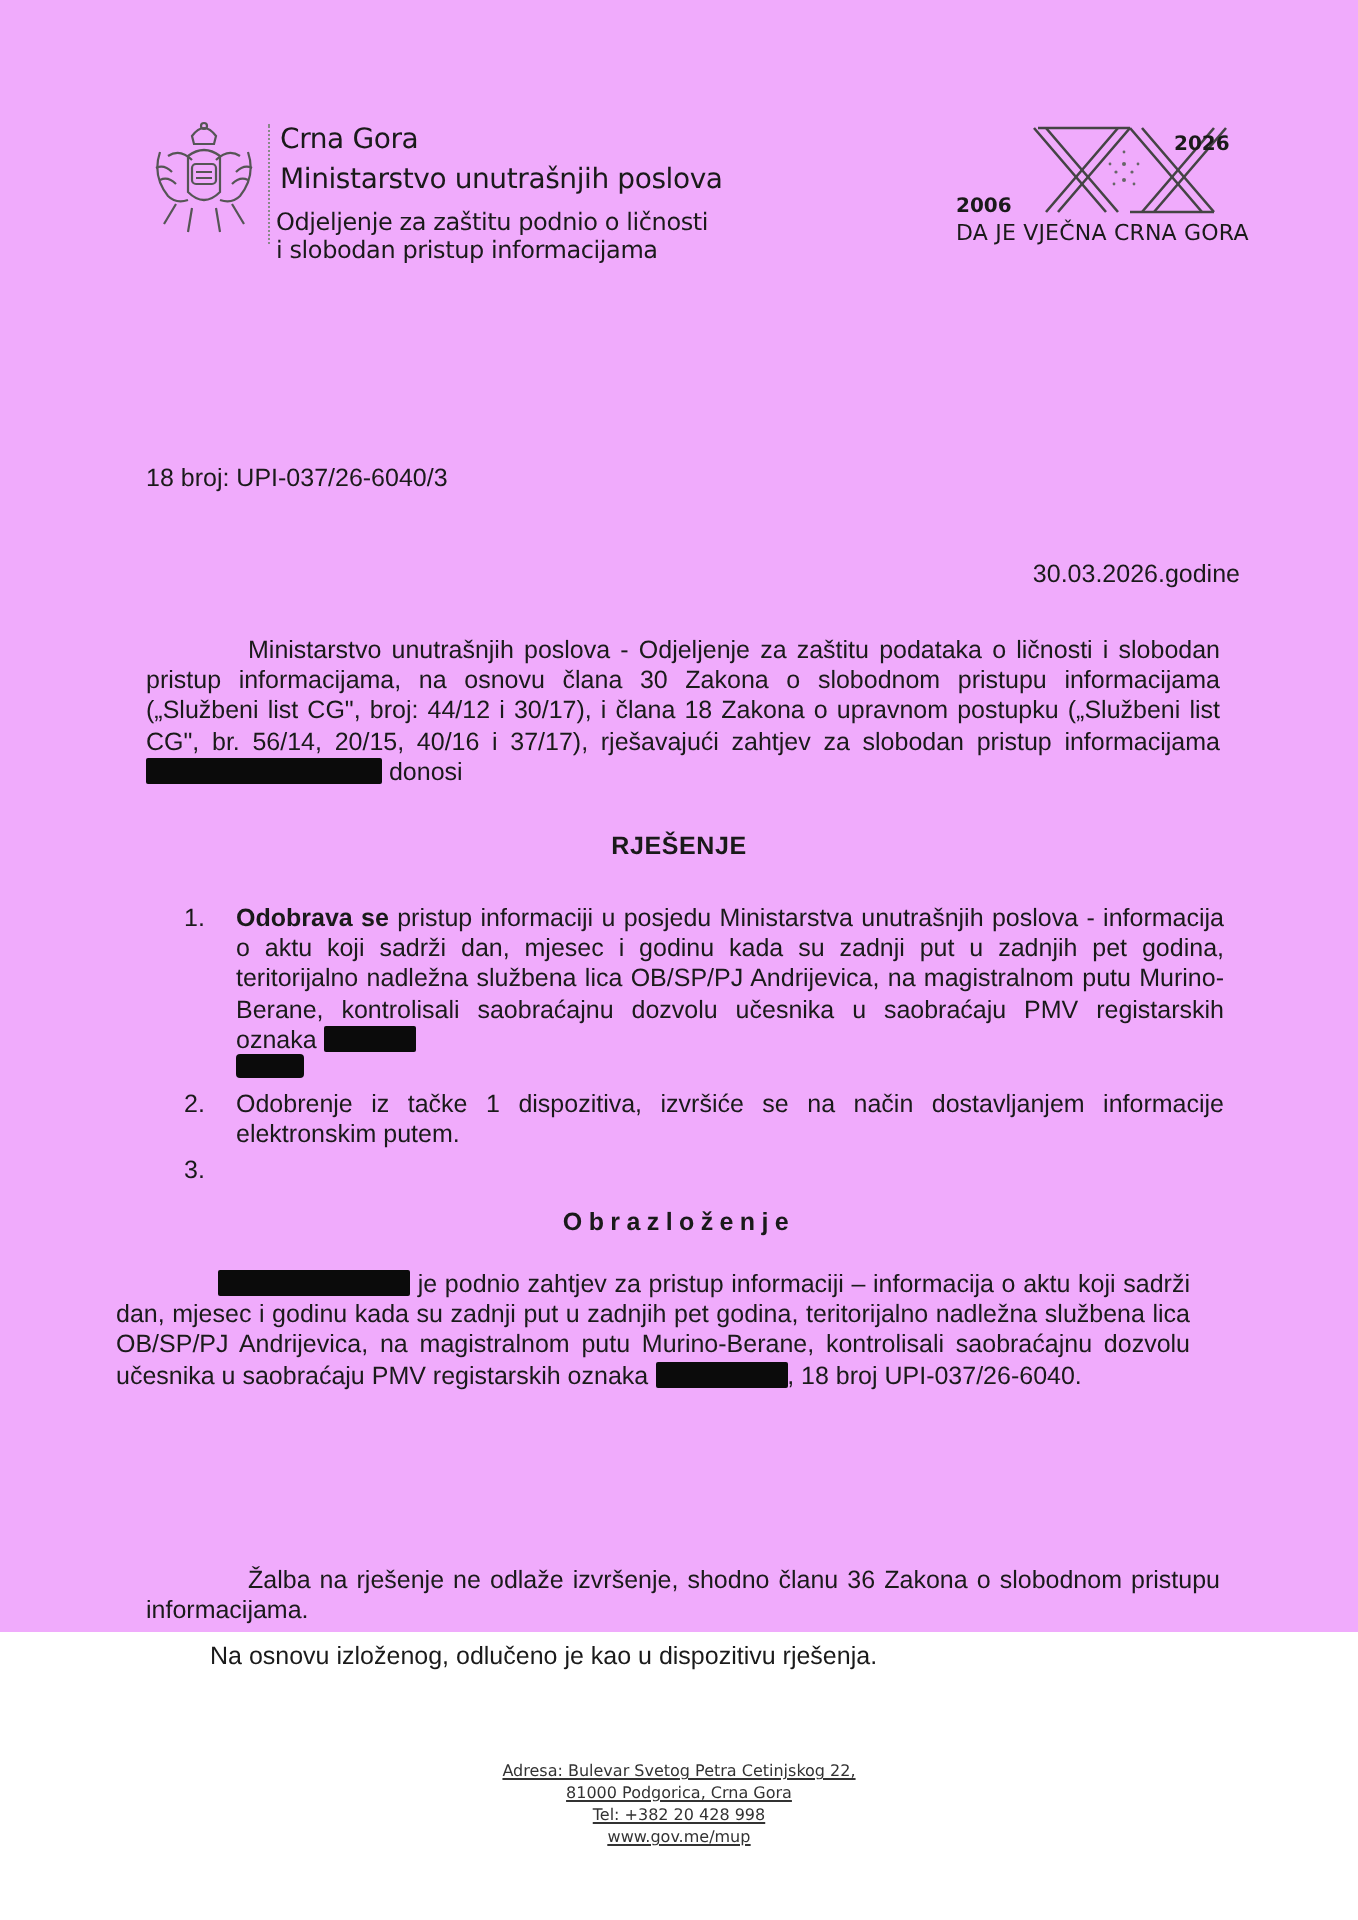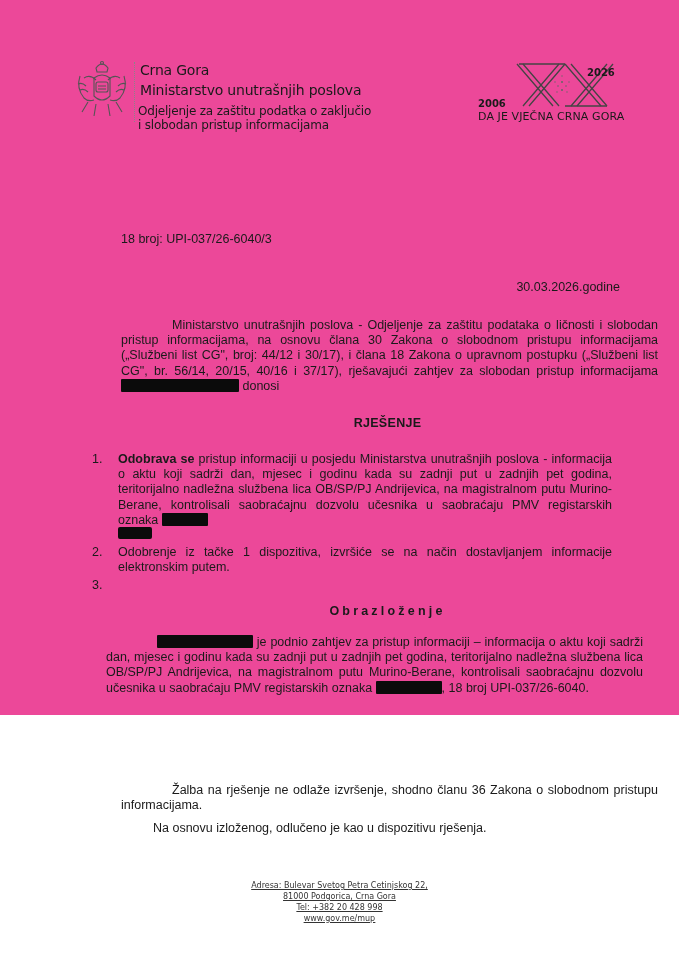--- a/index.html
+++ b/index.html
@@ -1,19 +1,19 @@
 <!DOCTYPE html>
 <html><head>
   <meta charset="utf-8">
   <style>
     html, body { margin: 0; padding: 0; background: #ffffff; }
     body { width: 679px; height: 960px; position: relative; overflow: hidden; color: #1a1a1a; }
-    .page { position: absolute; left: 0; top: 0; width: 679px; height: 715px; background: #ec4899; }
+    .page { position: absolute; left: 0; top: 0; width: 679px; height: 816px; background: #f0abfc; }
     .abs { position: absolute; }
-    .sans { font-family: "Liberation Sans", sans-serif; margin-left: 48px; }
+    .sans { font-family: "Liberation Sans", sans-serif; }
     .cal { font-family: "DejaVu Sans", sans-serif; }
 
     
     .coat { left: 74px; top: 58px; width: 56px; height: 62px; }
     .vdots { left: 134px; top: 62px; width: 0; height: 60px; border-left: 1px dotted #888; }
     .hdr1 { left: 140px; top: 62px; font-size: 14px; letter-spacing: -0.2px; }
     .hdr2 { left: 140px; top: 82px; font-size: 14px; letter-spacing: -0.2px; }
     .hdr3 { left: 138px; top: 104px; font-size: 12px; letter-spacing: -0.2px; }
     .hdr4 { left: 138px; top: 118px; font-size: 12px; letter-spacing: -0.2px; text-align: center; }
 
@@ -65,21 +65,21 @@
       <path d="M24 28 L32 28 M24 31 L32 31"></path>
       <path d="M14 44 L8 54 M42 44 L48 54 M22 46 L20 58 M34 46 L36 58"></path>
       <path d="M4 26 Q8 24 12 28 M52 26 Q48 24 44 28"></path>
       <path d="M6 32 Q10 30 14 34 M50 32 Q46 30 42 34"></path>
     </g>
   </svg>
   <div class="abs vdots"></div>
 
   <div class="abs hdr1 cal">Crna Gora</div>
   <div class="abs hdr2 cal">Ministarstvo unutrašnjih poslova</div>
-  <div class="abs hdr3 cal">Odjeljenje za zaštitu podatka o zaključio</div>
+  <div class="abs hdr3 cal">Odjeljenje za zaštitu podnio o ličnosti</div>
   <div class="abs hdr4 cal">i slobodan pristup informacijama</div>
 
   <svg class="abs logo20" viewBox="0 0 110 46">
     <g fill="none" stroke="#444" stroke-width="1.3">
       <path d="M12 2 L48 44 M18 2 L54 44"></path>
       <path d="M54 2 L18 44 M60 2 L24 44"></path>
       <path d="M60 2 L96 44 M66 2 L102 44"></path>
       <path d="M102 2 L66 44 M108 2 L72 44"></path>
       <path d="M14 2 L60 2 M60 44 L102 44"></path>
     </g>

